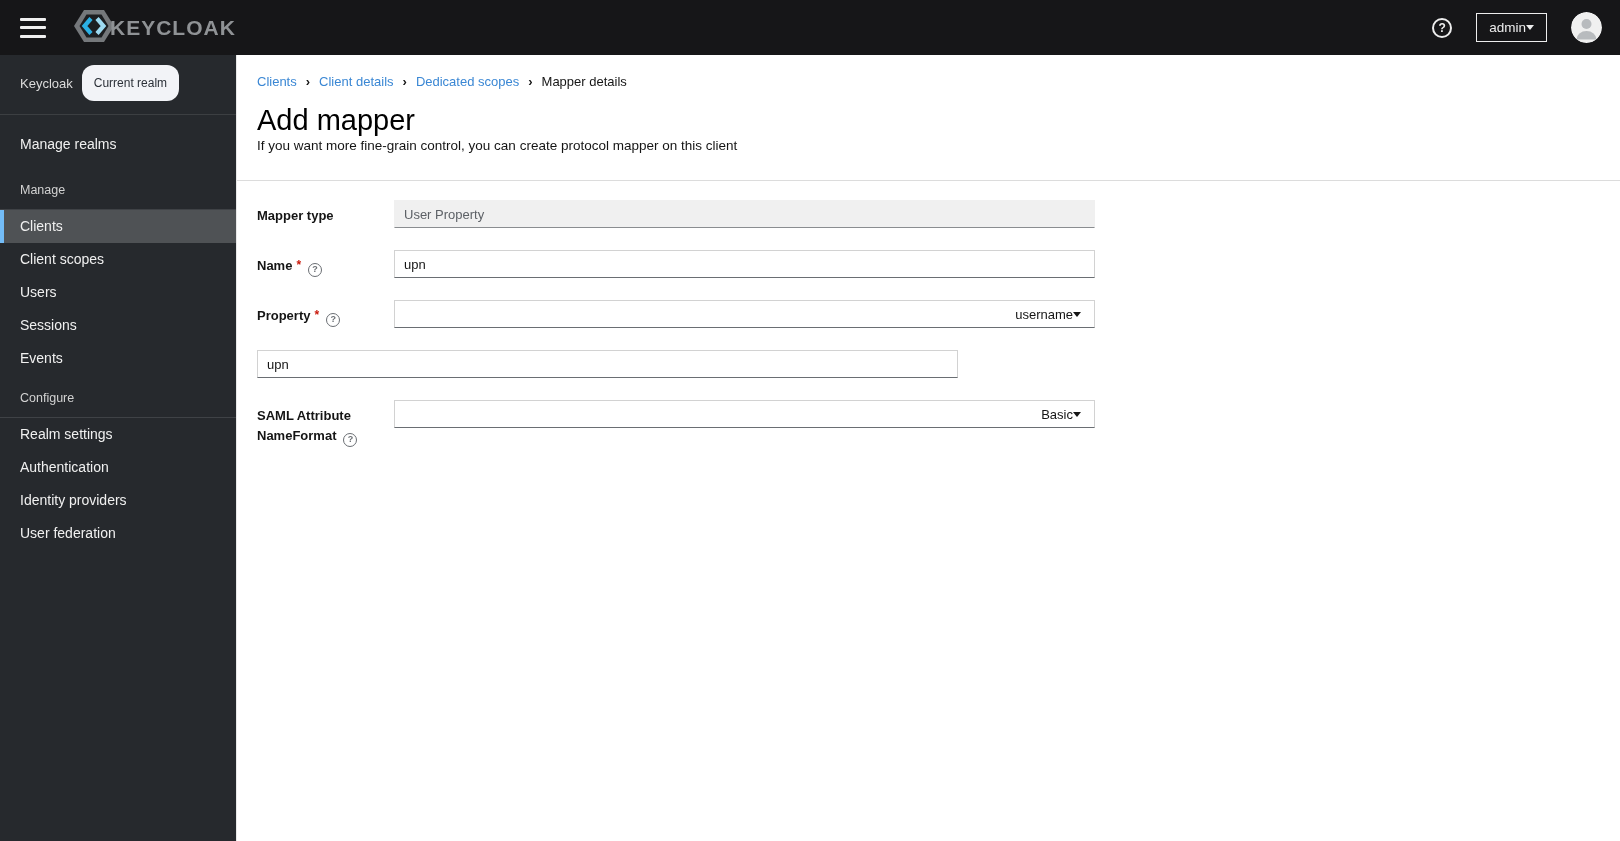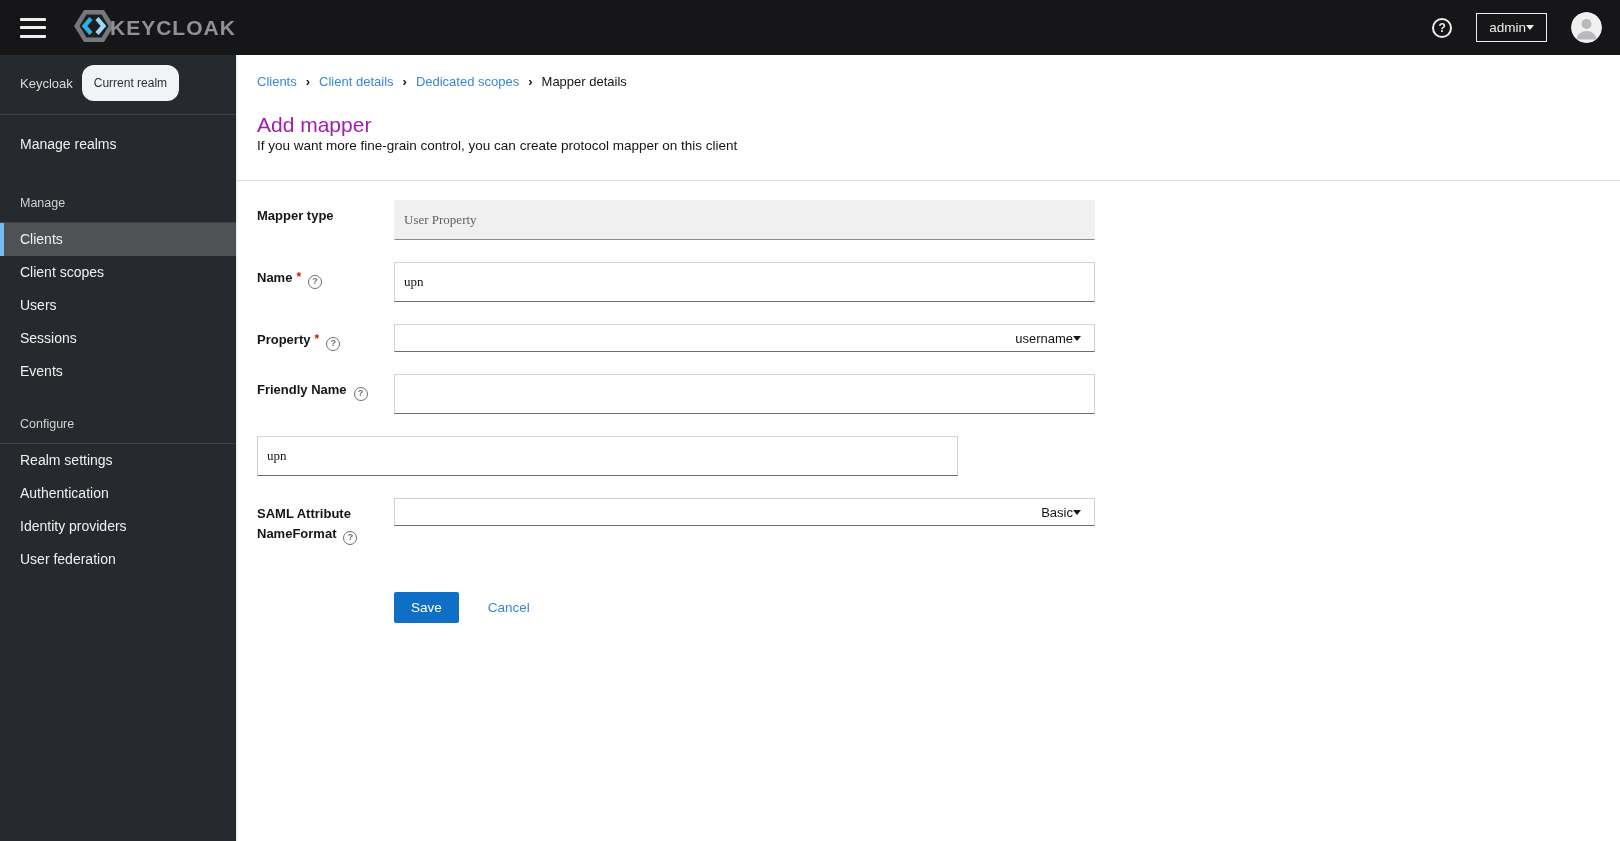--- a/index.html
+++ b/index.html
@@ -60,58 +60,58 @@
   }
   .realm-name { font-size:13px; color:#dcdcdc; }
   .realm-badge {
     background:#f2f3f7; color:#2b3038; font-size:12px;
     padding:11px 12px; border-radius:12px; white-space:nowrap;
   }
   .nav-item {
     padding:8px 20px; font-size:14px; line-height:17px; color:#f0f0f0; cursor:pointer;
   }
   .nav-item-single { margin-top:7px; padding:14px 20px; }
-  .nav-section { margin-top:29px; }
+  .nav-section { margin-top:16px; }
   .nav-section-title {
     font-size:12.5px; color:#d2d2d2; padding:0 20px 12px 20px;
     border-bottom:1px solid #3f4246;
   }
   .nav-section .nav-item:first-of-type { margin-top:3px; }
   .nav-item.selected {
     background:#4f5255; border-left:4px solid #73bcf7; padding-left:16px;
   }
 
   
   .main {
     position:absolute; top:55px; left:236px; right:0; bottom:0; background:#ffffff;
     border-left:1px solid #e8e8e8;
   }
   .page-header { padding:19px 20px 27px 20px; border-bottom:1px solid #dcdcdc; }
   .breadcrumb { display:flex; align-items:center; font-size:13px; }
   .crumb-link { color:#3a87d4; text-decoration:none; cursor:pointer; }
   .crumb-sep { color:#151515; font-size:13px; font-weight:bold; margin:0 9px; }
   .crumb-current { color:#151515; }
-  .page-title { font-size:21px; font-weight:500; margin-top:24px; color:#a21caf; }
+  .page-title { font-size:29px; font-weight:500; margin-top:15px; color:#000000; }
   .page-subtitle { font-size:13.5px; margin-top:1px; color:#151515; }
 
   
   .form-area { padding:19px 20px; }
   .form-row { display:flex; align-items:flex-start; margin-bottom:22px; }
   .label-col { width:137px; padding-top:6px; font-size:13px; font-weight:bold; line-height:1.55; }
   .req { color:#c9190b; margin-left:4px; font-size:12px; vertical-align:top; }
   .help-icon {
     display:inline-flex; align-items:center; justify-content:center;
     width:14px; height:14px; border:1px solid #6a6e73; border-radius:50%;
     color:#6a6e73; font-size:9px; font-weight:bold; margin-left:7px;
     vertical-align:-2px; cursor:pointer;
   }
   .control-col { width:701px; }
   .pf-input {
-    width:100%; height:40px; font-size:13px; color:#151515;
-    font-family:Liberation Serif, serif;
+    width:100%; height:28px; font-size:13px; color:#151515;
+    font-family:Liberation Sans, sans-serif;
     border:1px solid #d2d2d2; border-bottom:1px solid #6a6e73;
     padding:0 9px; background:#fff; outline:none;
   }
   .pf-input.readonly {
     background:#f0f0f0; border-color:#f0f0f0; border-bottom-color:#8a8d90; color:#5d6166;
   }
   .pf-select {
     width:100%; height:28px; font-size:13px; color:#151515; background:#fff;
     border:1px solid #d2d2d2; border-bottom:1px solid #6a6e73;
     display:flex; align-items:center; justify-content:flex-end;
@@ -233,46 +233,34 @@
         <span>Property</span><span class="req">*</span><span class="help-icon">?</span>
       </div>
       <div class="control-col">
         <div class="pf-select">
           <span>username</span>
           <span class="caret-down-dark"></span>
         </div>
       </div>
     </div>
 
-    <div class="form-row">
-      <div class="label-col">
-        <span>Friendly Name</span><span class="help-icon">?</span>
-      </div>
-      <div class="control-col">
-        <input class="pf-input" value="" style="">
-      </div>
-    </div>
 
     <div class="form-row">
       <div class="control-col">
         <input class="pf-input" value="upn" style="">
       </div>
     </div>
 
     <div class="form-row">
       <div class="label-col">
         <span>SAML Attribute NameFormat</span><span class="help-icon">?</span>
       </div>
       <div class="control-col">
         <div class="pf-select">
           <span>Basic</span>
           <span class="caret-down-dark"></span>
         </div>
       </div>
     </div>
 
-    <div class="form-actions">
-      <button class="save-btn">Save</button>
-      <a class="cancel-link">Cancel</a>
-    </div>
 
   </form>
 </main>
 
 </body></html>

